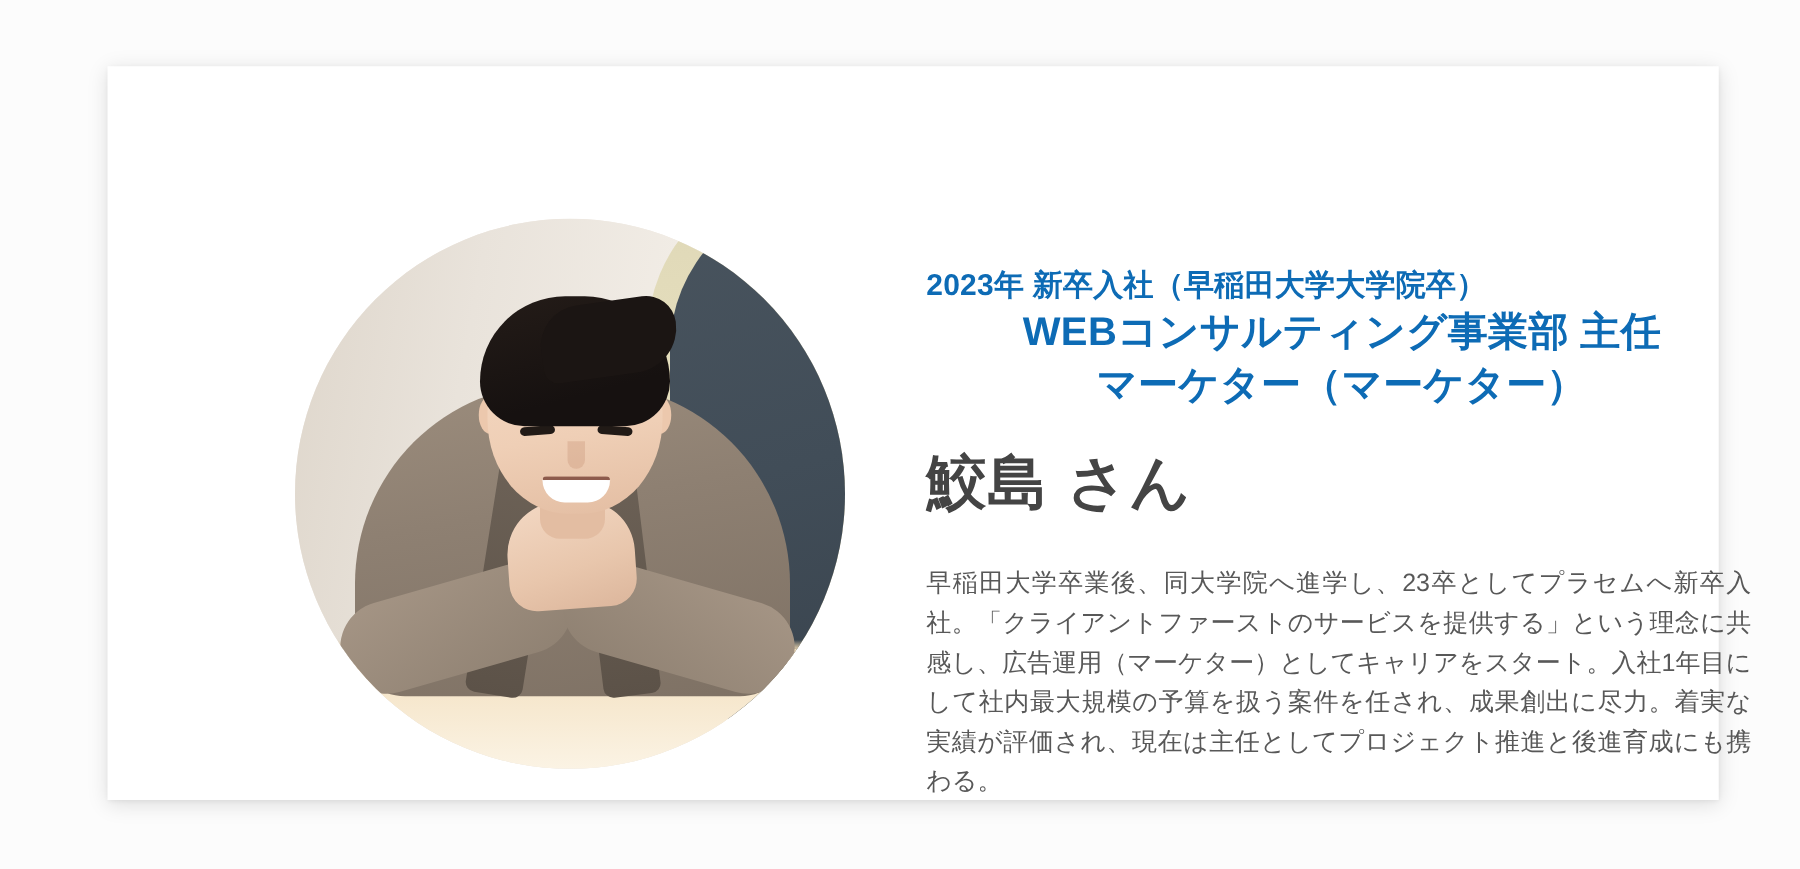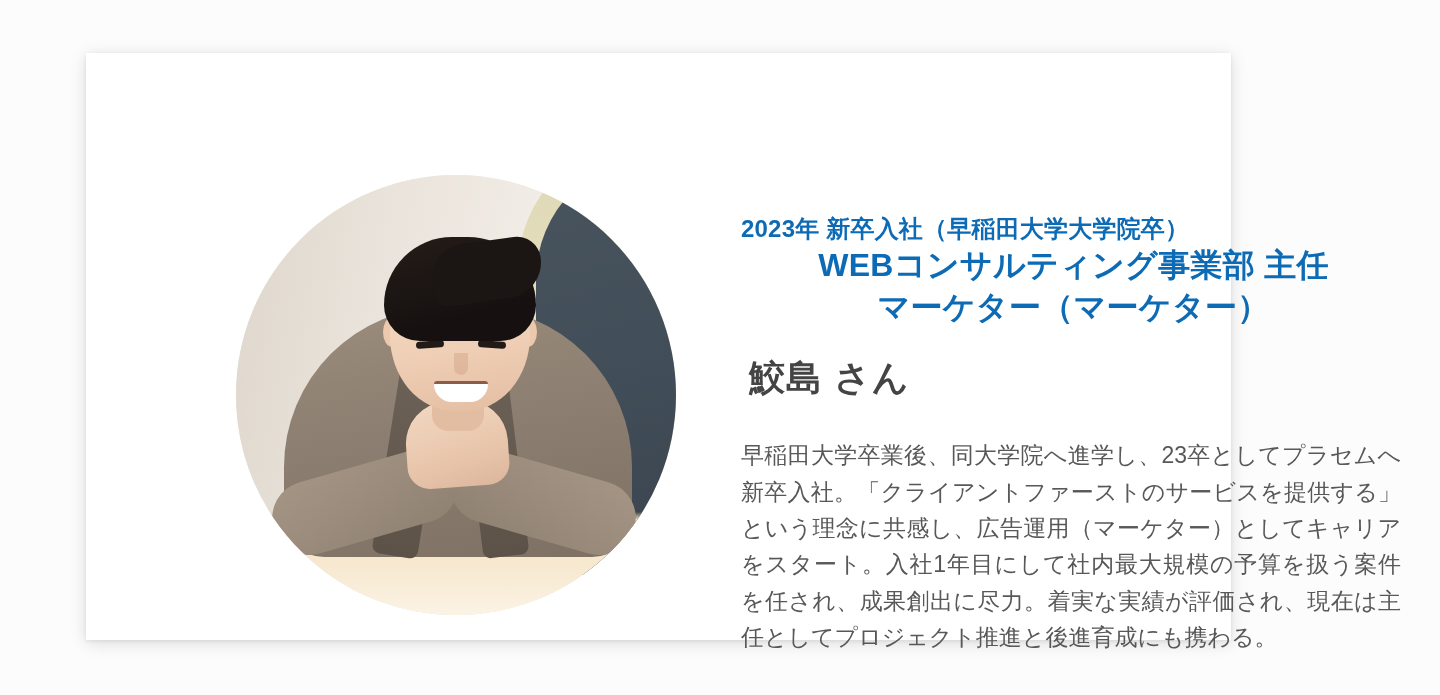--- a/index.html
+++ b/index.html
@@ -19,21 +19,21 @@
     position: relative;
     width: 1440px;
     height: 695px;
   }
 
   
   .card {
     position: absolute;
     left: 86px;
     top: 53px;
-    width: 1145px;
+    width: 1289px;
     height: 587px;
     background: #ffffff;
     box-shadow: 0 3px 16px rgba(0,0,0,0.13),
                 0 1px 4px rgba(0,0,0,0.08);
   }
 
   
   .portrait-wrap {
     position: absolute;
     left: 150px;
@@ -313,31 +313,31 @@
   .role-line-3 {
     font-size: 32px;
     font-weight: bold;
     line-height: 1.3;
     letter-spacing: 0.3px;
     margin: 0;
     text-align: center;
   }
 
   .person-name {
-    margin: 26px 0 0 8px;
-    font-size: 36px;
+    margin: 26px 0 0 0;
+    font-size: 48px;
     font-weight: bold;
     color: #444444;
     letter-spacing: 1px;
   }
 
   .bio {
     margin: 34px 0 0 0;
     width: 660px;
-    font-size: 23px;
+    font-size: 20px;
     line-height: 1.58;
     color: #585858;
     text-align: justify;
     font-weight: normal;
   }
 </style>
 </head>
 <body>
 
 <div class="stage">

